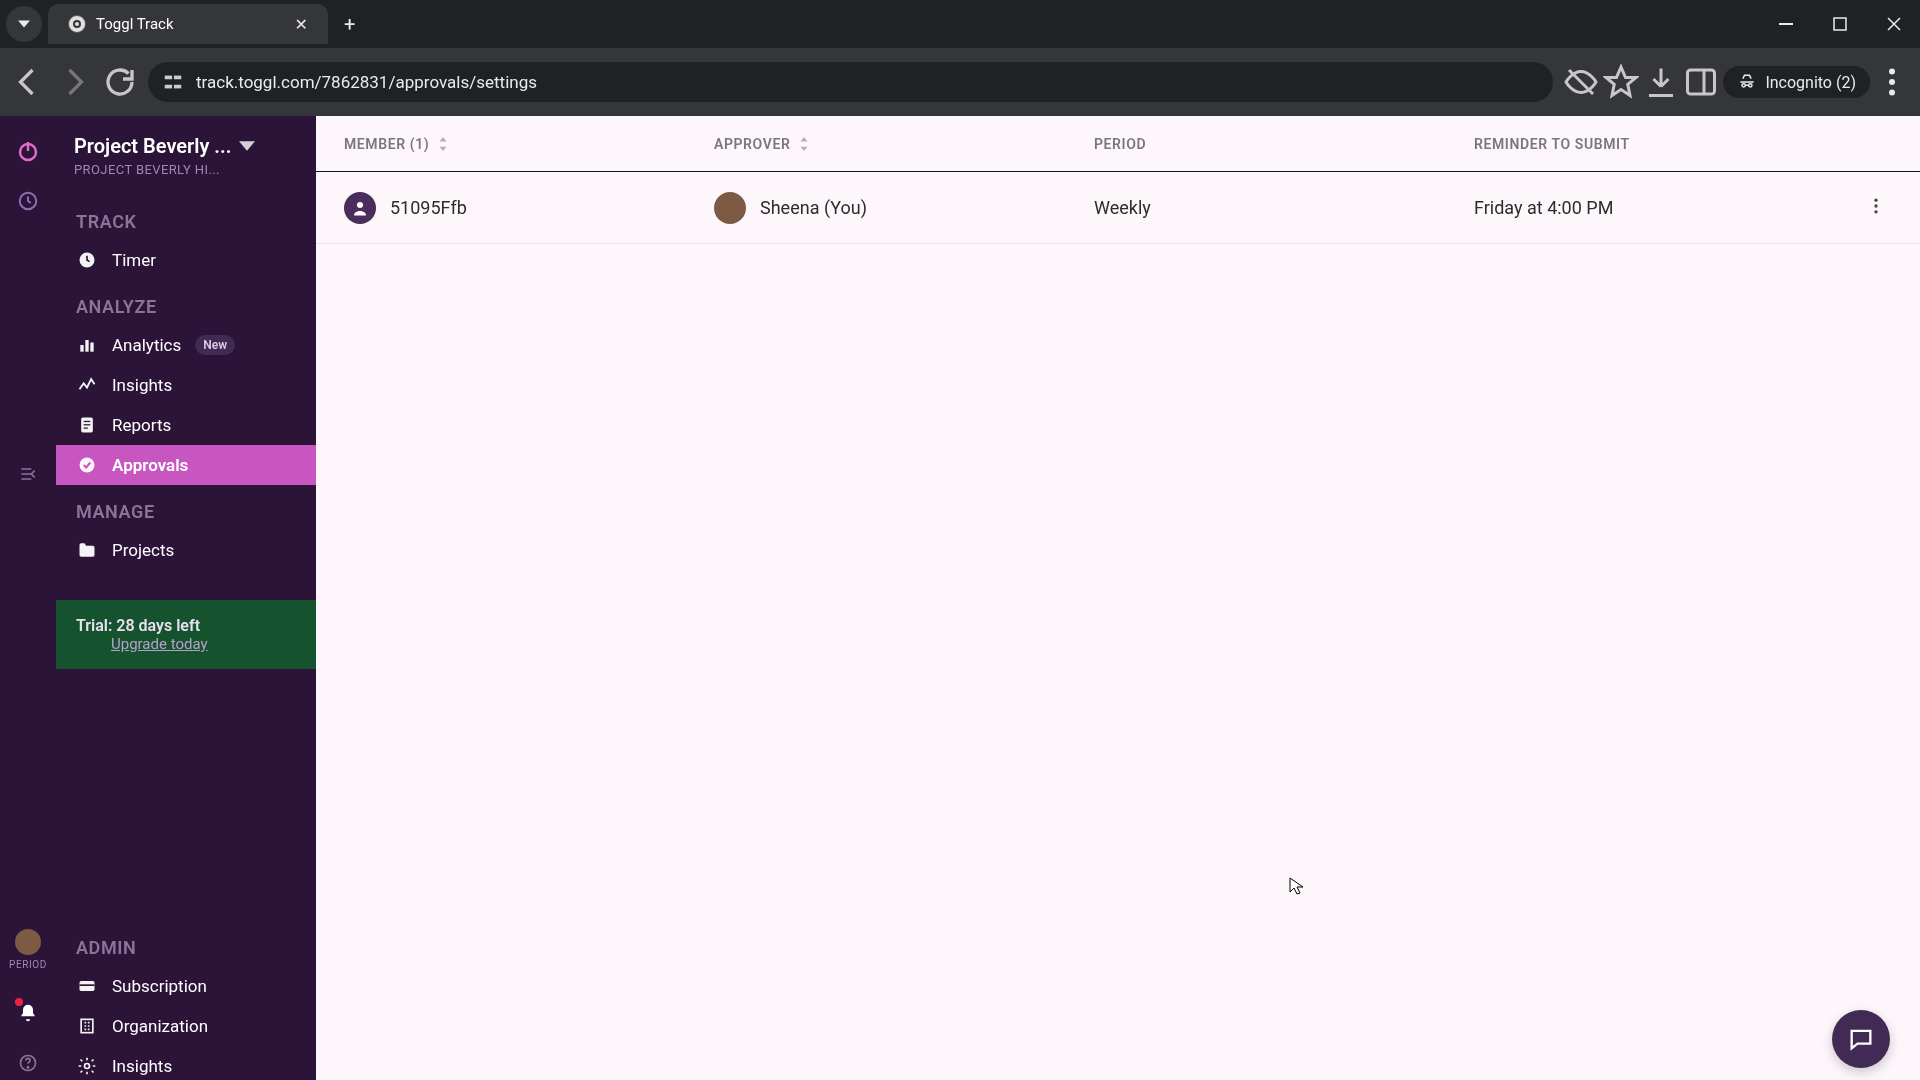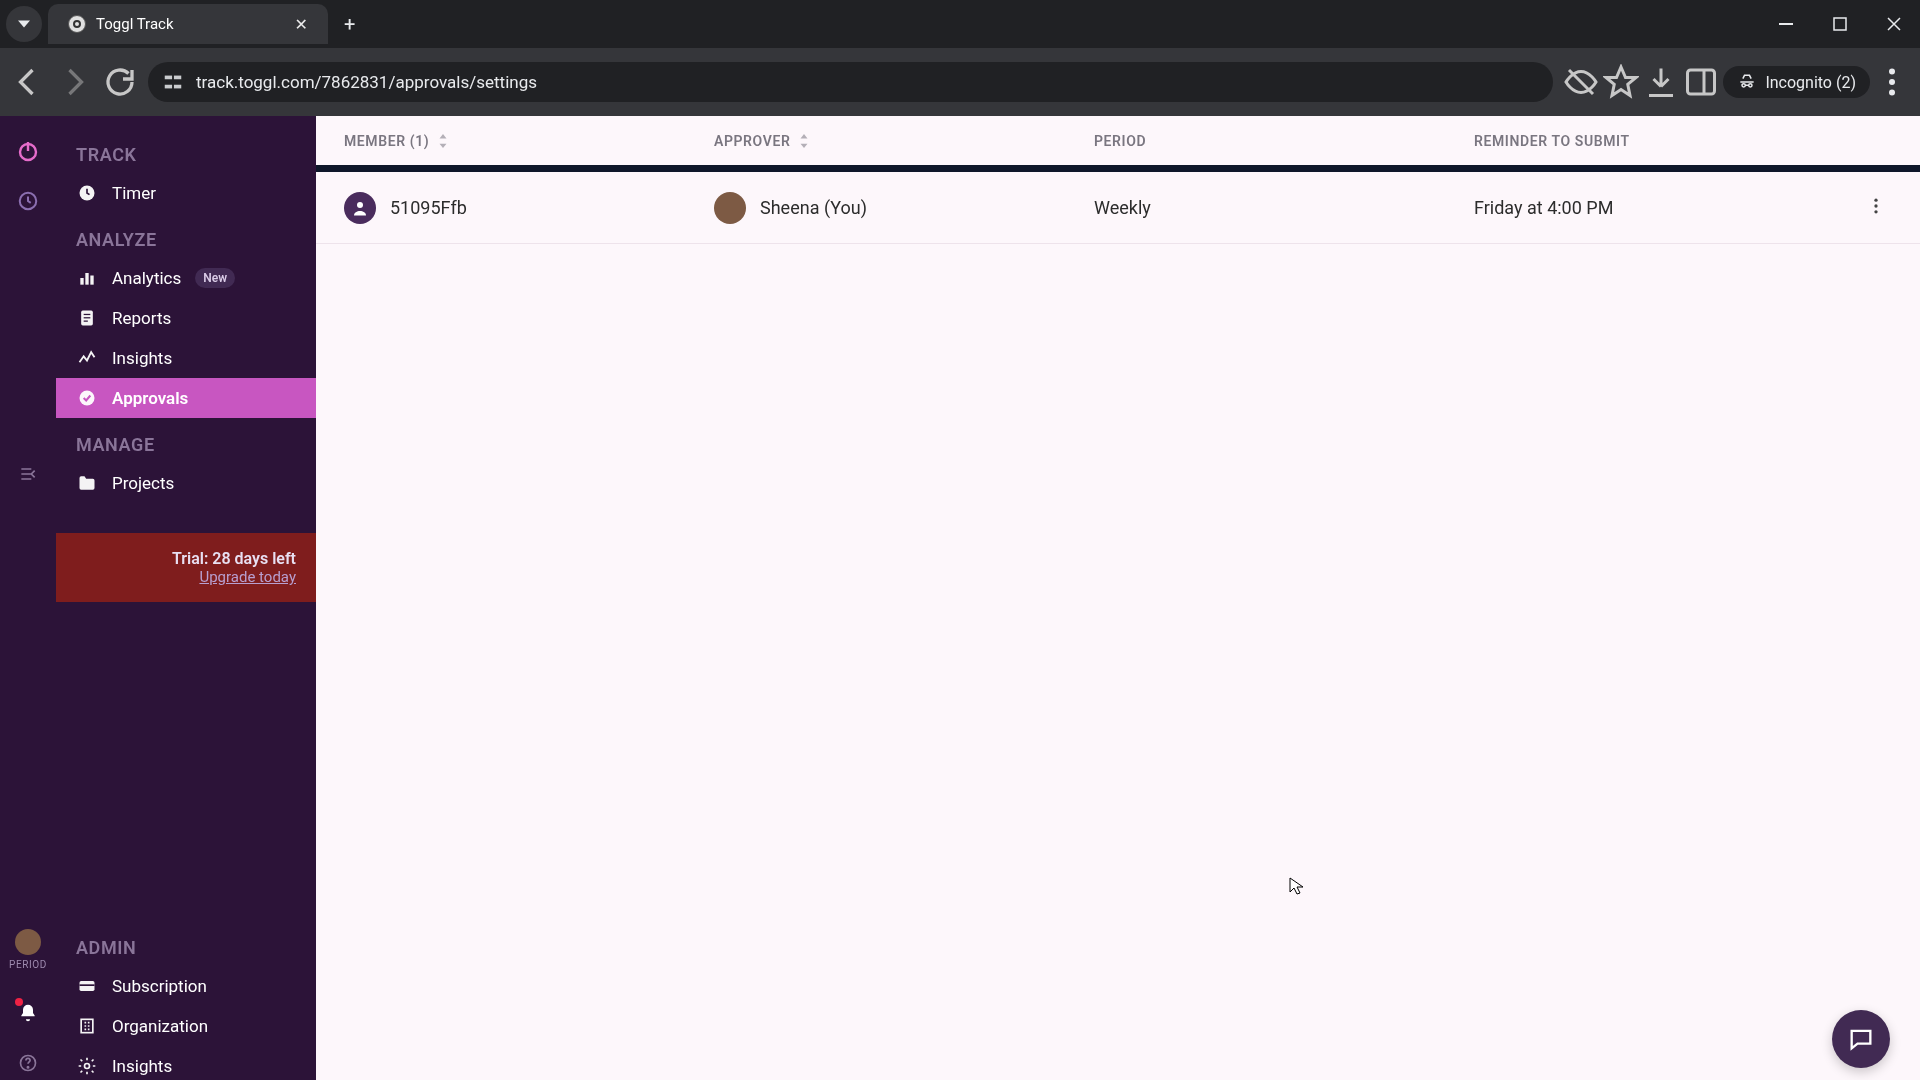--- a/index.html
+++ b/index.html
@@ -48,29 +48,29 @@
     .workspace { padding: 6px 18px 18px 18px; }
     .workspace-title { display:flex; align-items:center; gap:8px; font-size:20px; font-weight:600; cursor:pointer;}
     .workspace-title svg{ opacity:.8;}
     .workspace-sub { color:#9d8aae; font-size:13px; letter-spacing:.4px; margin-top:4px; }
 
     .nav-section { color:#8a7599; font-size:18px; font-weight:600; letter-spacing:.6px; padding: 16px 20px 8px; }
     .nav-item { display:flex; align-items:center; gap:14px; padding: 10px 20px; font-size:17px; color:#fff; cursor:pointer; position:relative; }
     .nav-item .icn { width:22px; display:flex; justify-content:center; opacity:.95;}
     .nav-item.active{ background:#c856c1; font-weight:600;}
     .nav-item .badge{ background:#412a53; color:#d9cbe6; font-size:12px; padding:3px 8px; border-radius:10px; font-weight:600;}
-    .trial-box{ background:#7f1d1d; margin: 30px 0 0 0; padding: 16px 20px; text-align: right; }
+    .trial-box{ background:#14532d; margin: 30px 0 0 0; padding: 16px 20px; }
     .trial-box .ttl{ font-size:16px; font-weight:600; color:#e8dff2;}
     .trial-box .lnk{ font-size:15px; color:#b89fd0; text-decoration:underline; cursor:pointer;margin-left:35px; }
     .sidebar .grow{flex:1;}
     .nav-bottom{ padding-bottom:10px;}
 
     
     .main { flex:1; background:#fdf7fb; position:relative; }
-    .table-header { display:flex; align-items:center; height:56px; border-bottom:7px solid #0f172a; padding: 0 28px; color:#7a7680; font-size:14px; font-weight:600; letter-spacing:.6px; }
+    .table-header { display:flex; align-items:center; height:56px; border-bottom:1px solid #0f172a; padding: 0 28px; color:#7a7680; font-size:14px; font-weight:600; letter-spacing:.6px; }
     .col-sort{ display:flex; align-items:center; gap:8px; cursor:pointer;}
     .sort-icon{ opacity:.55;}
     .col-member{ width:370px; }
     .col-approver{ width:380px; }
     .col-period{ width:380px; }
     .col-reminder{ flex:1; }
 
     .table-row { display:flex; align-items:center; height:72px; border-bottom:1px solid #eee3eb; padding:0 28px; font-size:18px; color:#2c2c2c; }
     .cell{ display:flex; align-items:center; gap:14px;}
     .avatar{ width:32px; height:32px; border-radius:50%; background:#4a2c5d; display:flex;align-items:center;justify-content:center;}
@@ -221,20 +221,29 @@
     <div class="rail-icon rail-help">
       <svg viewBox="0 0 24 24" width="20" height="20" fill="none" stroke="currentColor" stroke-width="2">
           <circle cx="12" cy="12" r="9"></circle>
           <path d="M9.5 9a2.5 2.5 0 115 0c0 1.5-2.5 2-2.5 4"></path>
           <circle cx="12" cy="17" r="0.8" fill="currentColor"></circle>
         </svg>
     </div>
   </div>
 
   <div class="sidebar">
+    <div class="workspace">
+      <div class="workspace-title">
+        <span>Project Beverly ...</span>
+        <svg width="16" height="16" viewBox="0 0 10 6">
+            <path d="M0 0l5 6 5-6z" fill="currentColor"></path>
+          </svg>
+      </div>
+      <div class="workspace-sub">PROJECT BEVERLY HI...</div>
+    </div>
 
     <div class="nav-section">TRACK</div>
     <div class="nav-item">
       <span class="icn">
           <svg viewBox="0 0 24 24" width="20" height="20" fill="currentColor">
             <circle cx="12" cy="12" r="9" fill="currentColor"></circle>
             <path d="M12 7v5l3 2" stroke="#2c1338" stroke-width="2" fill="none"></path>
           </svg>
         </span>
       <span>Timer</span>
@@ -244,39 +253,39 @@
     <div class="nav-item">
       <span class="icn">
           <svg viewBox="0 0 24 24" width="20" height="20" fill="currentColor">
             <rect x="4" y="12" width="4" height="8"></rect>
             <rect x="10" y="6" width="4" height="14"></rect>
             <rect x="16" y="9" width="4" height="11"></rect>
           </svg>
         </span>
       <span>Analytics</span>
       <span class="badge">New</span>
+    </div>
+    <div class="nav-item">
+      <span class="icn">
+          <svg viewBox="0 0 24 24" width="20" height="20" fill="none" stroke="currentColor" stroke-width="2.2">
+            <path d="M3 17l5-7 4 5 5-10 4 6"></path>
+          </svg>
+        </span>
+      <span>Insights</span>
     </div>
     <div class="nav-item">
       <span class="icn">
           <svg viewBox="0 0 24 24" width="20" height="20" fill="currentColor">
             <rect x="5" y="3" width="14" height="18" rx="2"></rect>
             <rect x="8" y="7" width="8" height="1.5" fill="#2c1338"></rect>
             <rect x="8" y="11" width="8" height="1.5" fill="#2c1338"></rect>
             <rect x="8" y="15" width="5" height="1.5" fill="#2c1338"></rect>
           </svg>
         </span>
       <span>Reports</span>
-    </div>
-    <div class="nav-item">
-      <span class="icn">
-          <svg viewBox="0 0 24 24" width="20" height="20" fill="none" stroke="currentColor" stroke-width="2.2">
-            <path d="M3 17l5-7 4 5 5-10 4 6"></path>
-          </svg>
-        </span>
-      <span>Insights</span>
     </div>
     <div class="nav-item active">
       <span class="icn">
           <svg viewBox="0 0 24 24" width="20" height="20" fill="currentColor">
             <circle cx="12" cy="12" r="9"></circle>
             <path d="M8 12l3 3 5-6" stroke="#c856c1" stroke-width="2.4" fill="none"></path>
           </svg>
         </span>
       <span>Approvals</span>
     </div>

